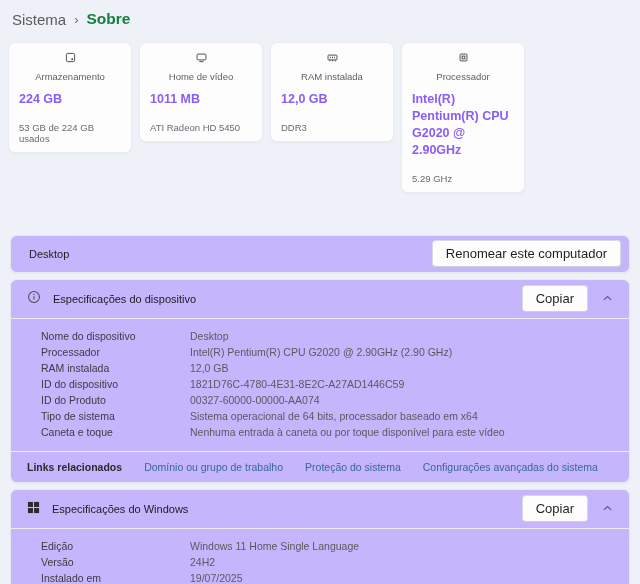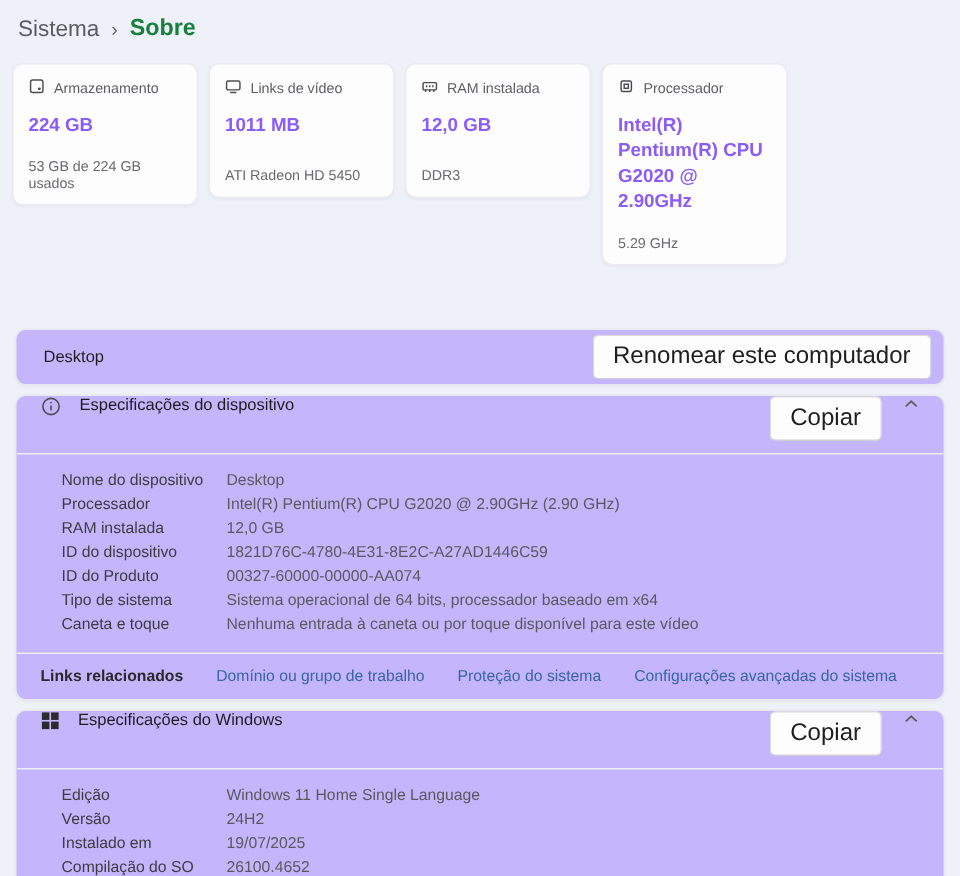--- a/index.html
+++ b/index.html
@@ -21,52 +21,52 @@
 
   
   .cards-row { display:flex; align-items:flex-start; gap:7px; margin:8px 8px 0 8px; }
   .hw-card {
     width:124px; min-height:90px;
     background:#fdfdfe; border:1px solid #ebebf1; border-radius:7px;
     box-shadow:0 1px 2px rgba(20,30,60,.04);
     padding:9px 10px 8px 10px;
     display:flex; flex-direction:column;
   }
-  .hw-card-head { display:flex; align-items:center; gap:6px; color:#5e5e62; font-size:9.5px; }
+  .hw-card-head { display:flex; align-items:center; gap:6px; color:#5e5e62; font-size:9.5px;flex-direction:column; }
   .hw-card-head svg { flex:0 0 auto; }
   .hw-value { margin-top:9px; font-size:12.5px; font-weight:700; color:#8b5cf6; line-height:1.35; }
   .hw-detail { margin-top:auto; padding-top:14px; font-size:9.5px; color:#6a6a6e; }
 
   
   .section-card {
     margin:0 10px; background:#c4b5fd; border:1px solid #e8e8ef; border-radius:7px;
     box-shadow:0 1px 2px rgba(20,30,60,.04);
     overflow:hidden;
   }
 
   
   .desktop-card { margin-top:42px; height:38px; padding:0 8px 0 18px; display:flex; align-items:center; justify-content:space-between; }
   .device-title { font-size:11px; color:#1f1f1f; }
 
   .btn {
     background:#fdfdfd; border:1px solid #d9d9de; border-bottom-color:#cfcfd6;
-    border-radius:4px; font-size:16px; color:#1f1f1f;
+    border-radius:4px; font-size:13px; color:#1f1f1f;
     padding:5px 13px; cursor:pointer; font-family:inherit; white-space:nowrap;
   }
 
   
   .expander { margin-top:6px; }
-  .exp-head { height:38px; padding:0 12px 0 16px; display:flex; align-items:flex-start; cursor:pointer; }
+  .exp-head { height:38px; padding:0 12px 0 16px; display:flex; align-items:center; cursor:pointer; }
   .exp-head .title { font-size:11px; color:#1c1c1c; margin-left:12px; }
   .exp-head .spacer { flex:1; }
   .chevron { margin-left:14px; margin-right:4px; display:flex; align-items:center; cursor:pointer; }
   .divider { height:1px; background:#ededf1; }
 
   .spec-rows { padding:9px 16px 11px 30px; }
-  .spec-row { display:flex; font-size:10.5px; line-height:16px; }
+  .spec-row { display:flex; font-size:10.5px; line-height:16px;gap:39px; }
   .spec-label { width:110px; flex:0 0 auto; color:#3d3d40; }
   .spec-value { color:#5a5a5e; }
 
   .links-row { padding:9px 16px; display:flex; align-items:center; gap:22px; font-size:10.5px; }
   .links-label { color:#2a2a2c; font-weight:700; font-size:10.5px; }
   a.link { color:#3a66a0; text-decoration:none; cursor:pointer; }
 
   .icon-muted { color:#4c4c50; }
 </style>
 </head>
@@ -97,21 +97,21 @@
     </div>
 
     <div class="hw-card">
       <div class="hw-card-head">
         <span class="icon-muted">
           <svg width="11" height="11" viewBox="0 0 16 16" fill="none" stroke="currentColor" stroke-width="1.4">
             <rect x="1.5" y="3" width="13" height="8.5" rx="1.5"></rect>
               <path d="M5 14h6"></path>
           </svg>
         </span>
-        <span>Links de vídeo</span>
+        <span>Home de vídeo</span>
       </div>
       <div class="hw-value">1011 MB</div>
       <div class="hw-detail">ATI Radeon HD 5450</div>
     </div>
 
     <div class="hw-card">
       <div class="hw-card-head">
         <span class="icon-muted">
           <svg width="11" height="11" viewBox="0 0 16 16" fill="none" stroke="currentColor" stroke-width="1.4">
             <rect x="1.5" y="4.5" width="13" height="7" rx="1"></rect>

